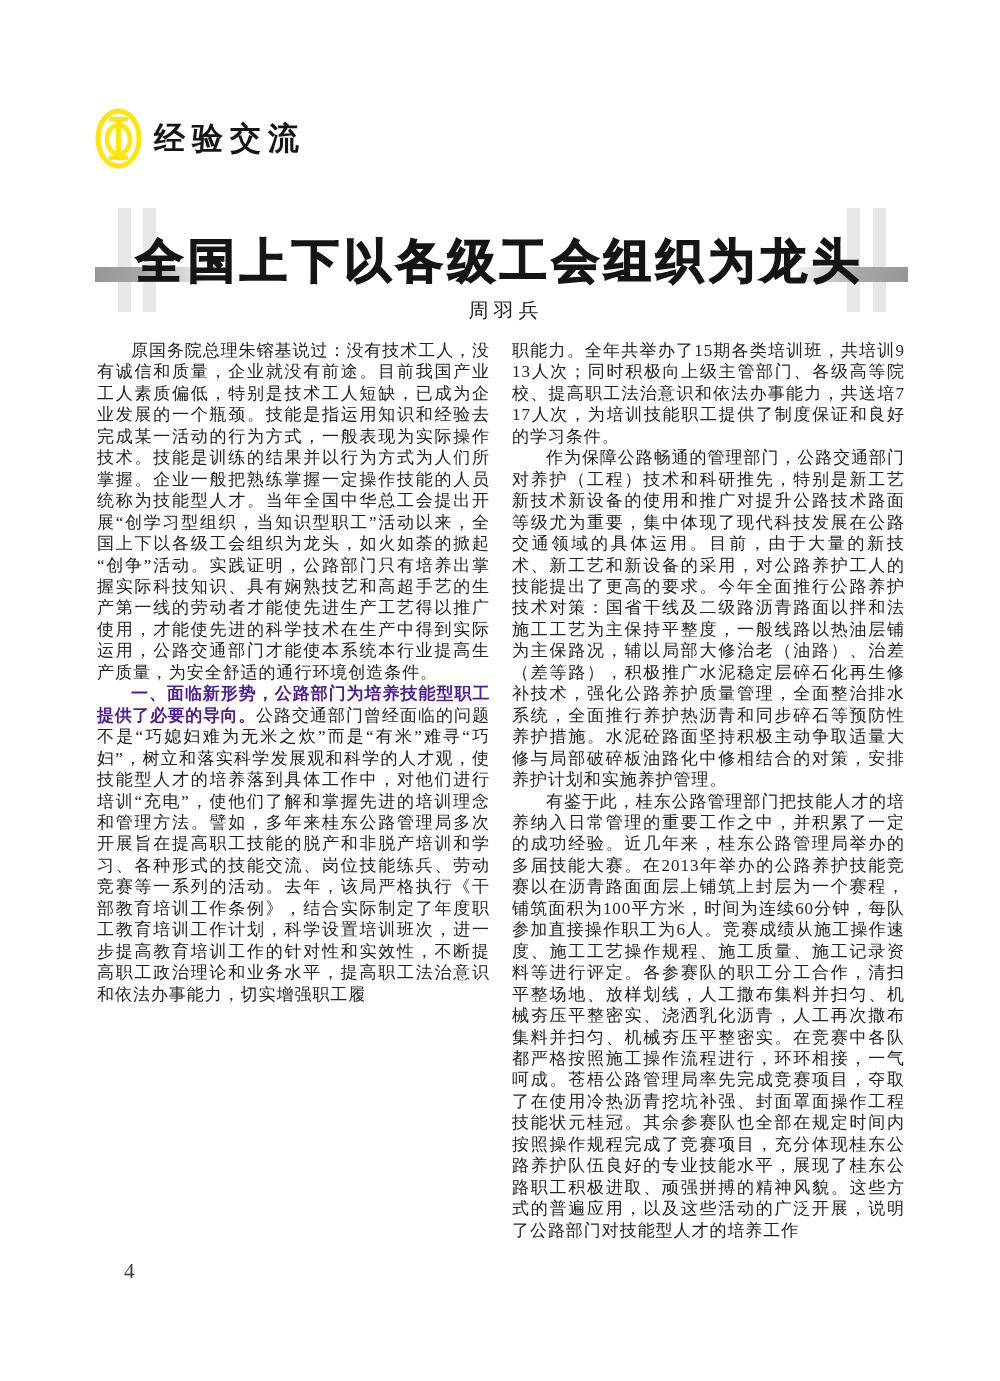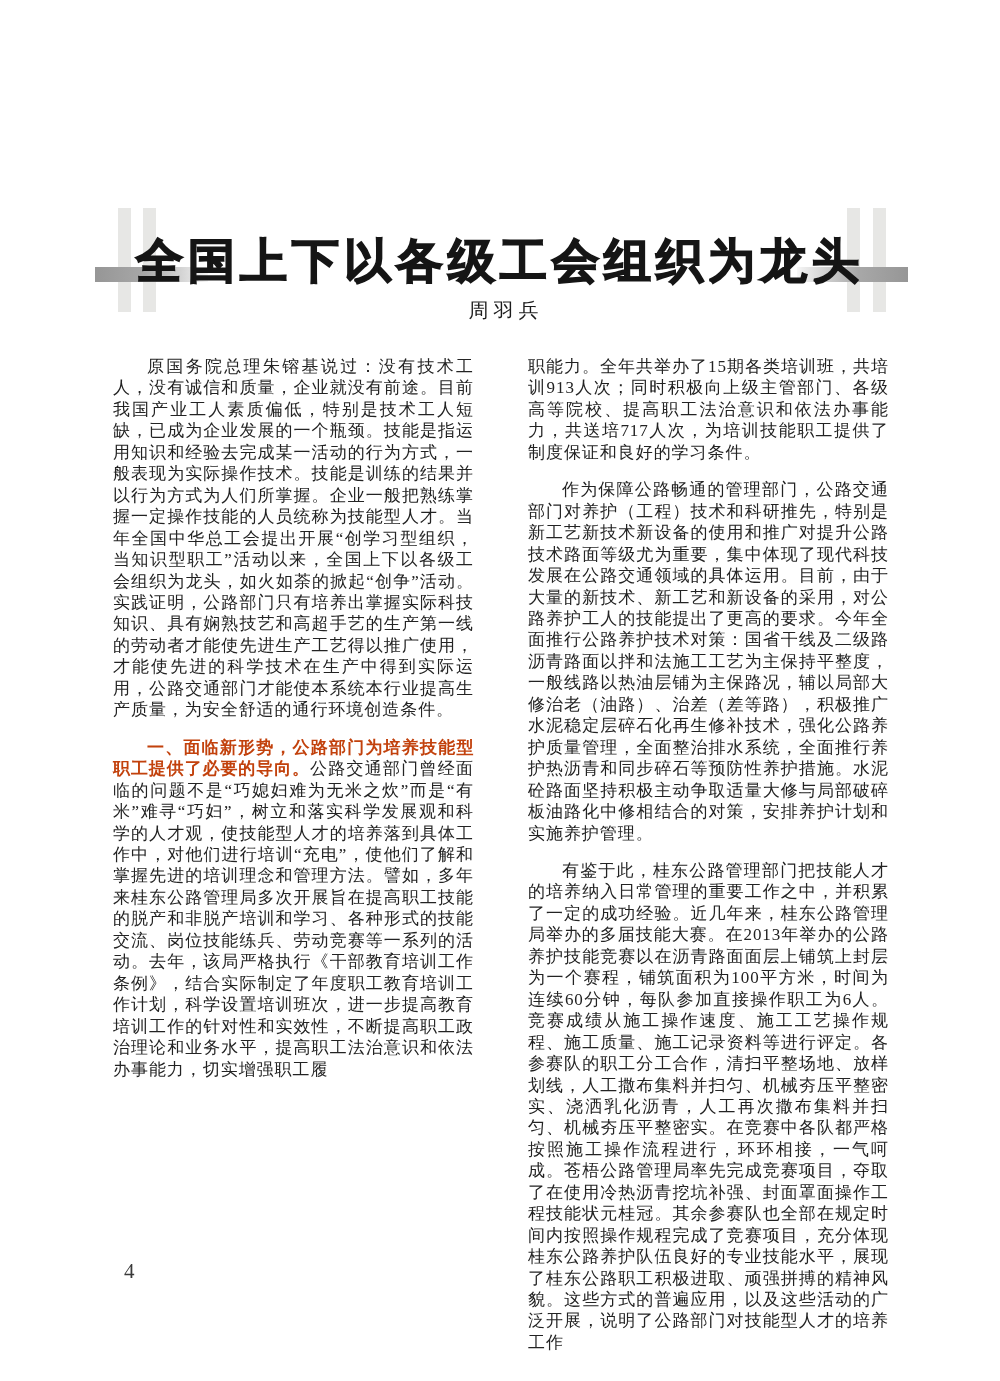--- a/index.html
+++ b/index.html
@@ -38,40 +38,50 @@
     font-size:20px;letter-spacing:5px;color:#1c1c1c;margin-left:6px;
   }
 
   
   .article{
     position:absolute;top:340px;left:97px;width:808px;height:895px;
     display:flex;justify-content:space-between;
   }
   .col{width:393px;}
   .para{
-    margin:16px;font-size:17px;line-height:21.45px;letter-spacing:0.95px;
+    margin:0;font-size:17px;line-height:21.45px;letter-spacing:0.95px;
     text-align:justify;word-break:break-all;color:#232323;
   }
   .para.indent{text-indent:2em;}
   .para b{
     font-family:Liberation Serif, serif;
-    font-weight:bold;color:#c2410c;letter-spacing:0.6px;
+    font-weight:bold;color:#4c1d95;letter-spacing:0.6px;
   }
 
   
   .page-number{
     position:absolute;left:124px;top:1259px;
     font-size:21px;color:#3a3a3a;
   }
 </style>
 </head>
 <body>
 
 <div class="page">
 
+  <div class="header">
+    <svg class="logo" viewBox="0 0 47 61" xmlns="http://www.w3.org/2000/svg" aria-hidden="true">
+      <ellipse cx="23.5" cy="30.5" rx="20.5" ry="27.5" fill="none" stroke="#FFE60A" stroke-width="5"></ellipse>
+      <ellipse cx="23.5" cy="31.5" rx="11.5" ry="14.5" fill="none" stroke="#FFE60A" stroke-width="4.5"></ellipse>
+      <rect x="21" y="9" width="5" height="43" fill="#FFE60A"></rect>
+      <rect x="14" y="9" width="19" height="4.5" fill="#FFE60A"></rect>
+      <rect x="14" y="47.5" width="19" height="4.5" fill="#FFE60A"></rect>
+    </svg>
+    <div class="section-label">经验交流</div>
+  </div>
 
   <div class="title-block">
     <div class="vbar l1"></div>
     <div class="vbar l2"></div>
     <div class="rail left"></div>
     <div class="vbar r1"></div>
     <div class="vbar r2"></div>
     <div class="rail right"></div>
     <div class="main-title">全国上下以各级工会组织为龙头</div>
     <div class="author">周羽兵</div>

